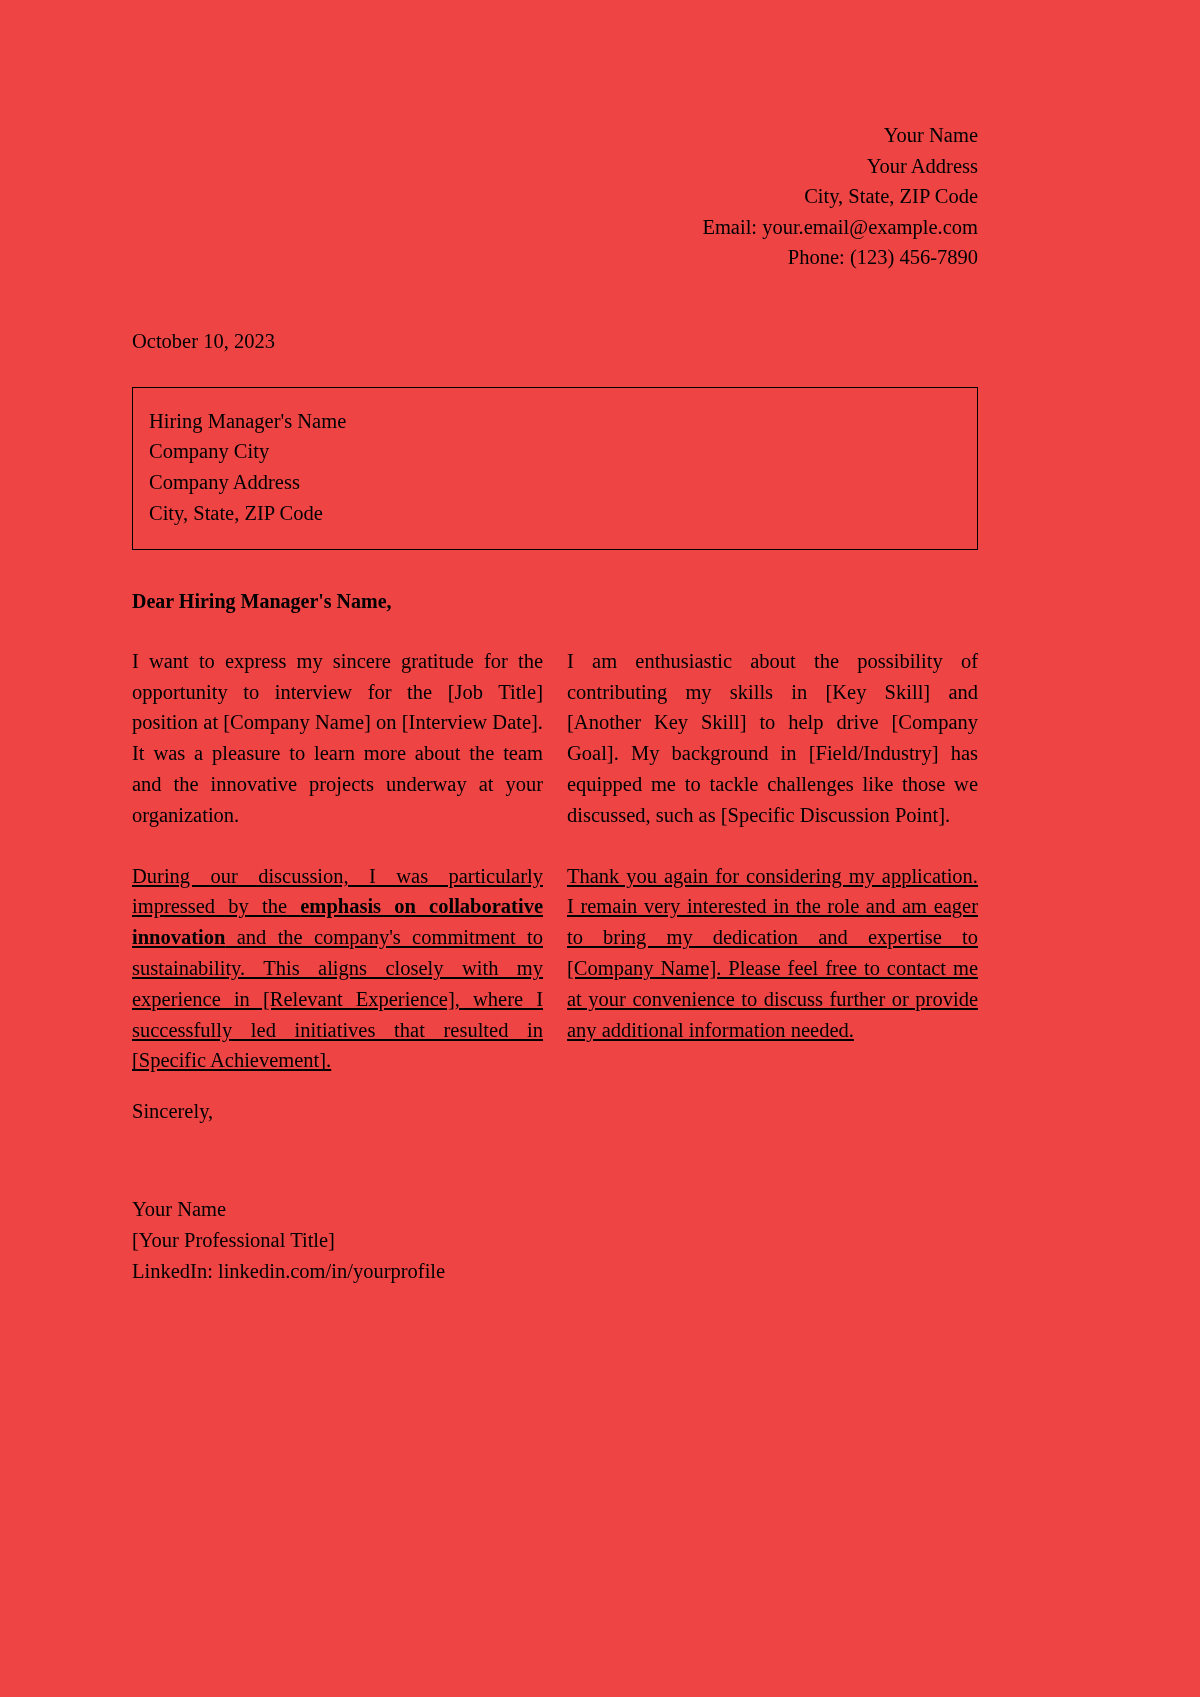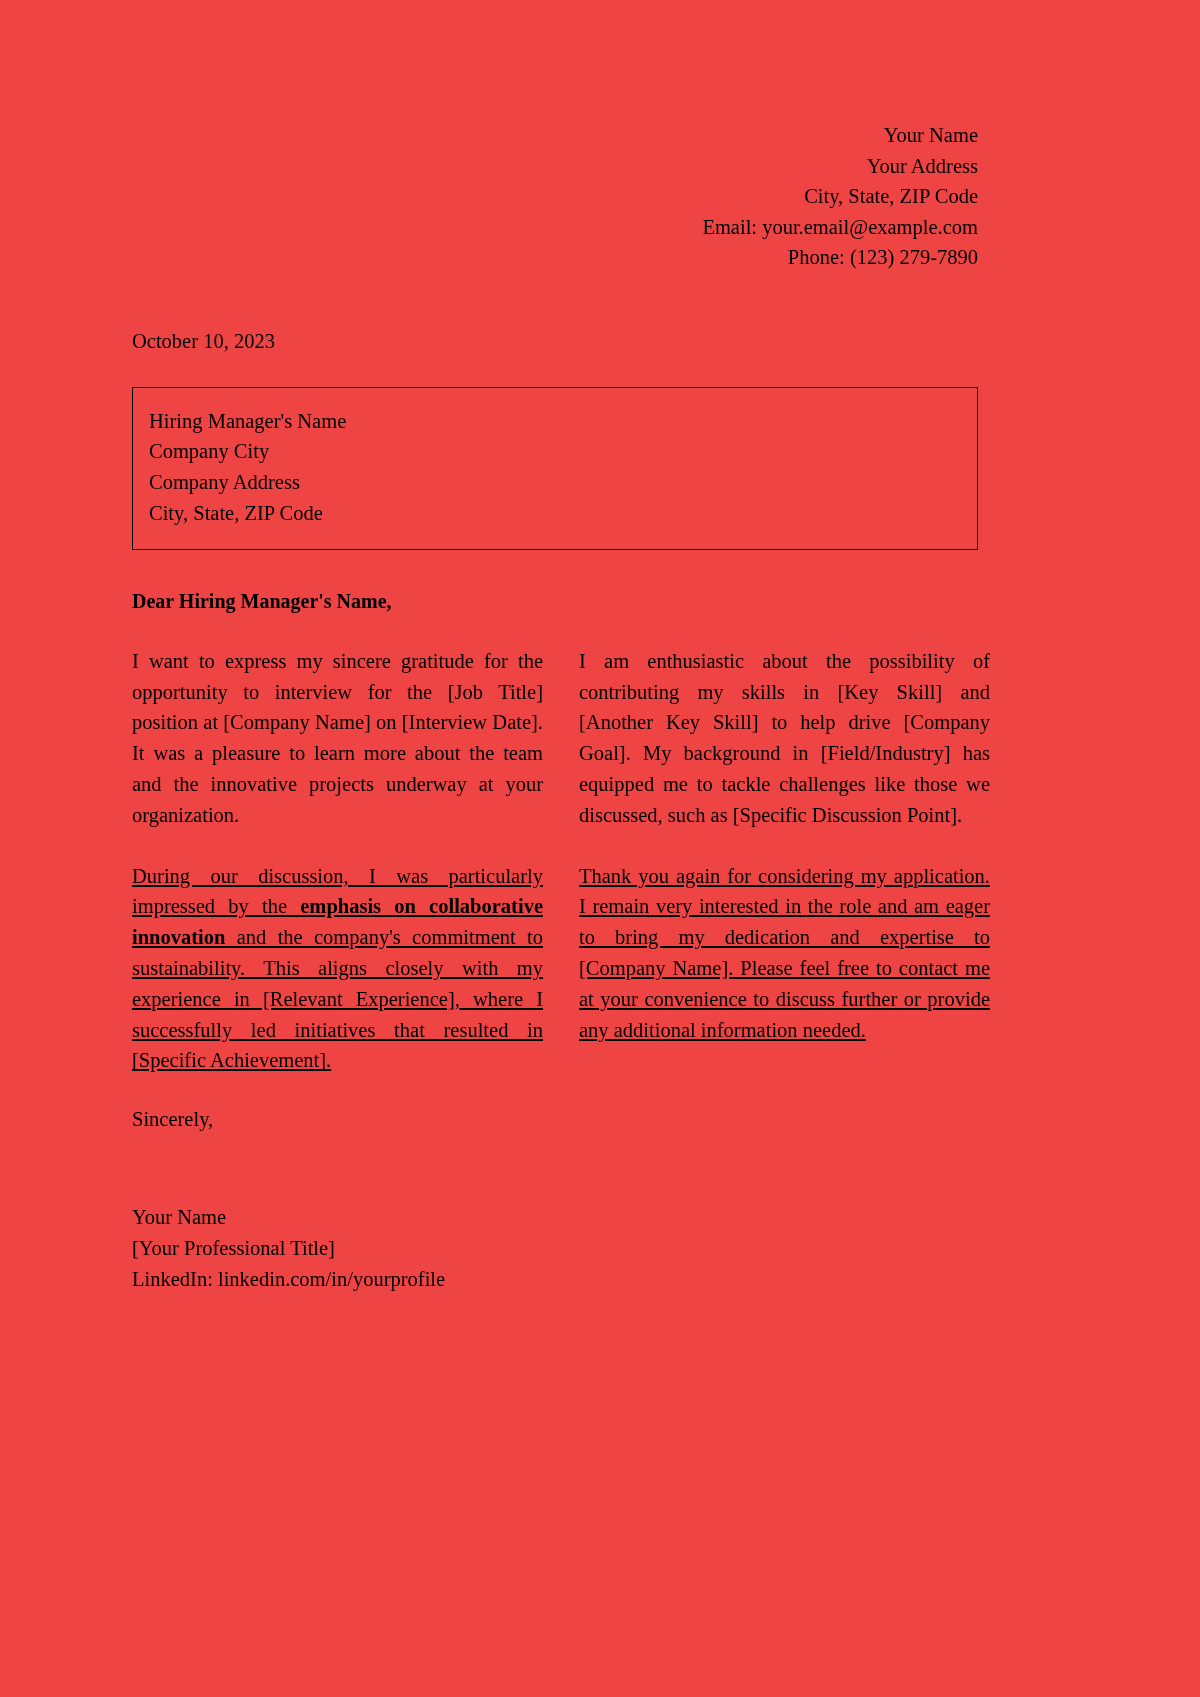--- a/index.html
+++ b/index.html
@@ -56,60 +56,60 @@
     font-weight: bold;
     margin-top: 36px;
     line-height: 30px;
   }
 
   
   .body-columns {
     margin-top: 30px;
     display: flex;
     flex-direction: row;
-    gap: 36px;
+    gap: 24px;
   }
   .column {
     width: 411px;
     flex: 0 0 411px;
   }
   .body-par {
     font-size: 20.5px;
     line-height: 30.8px;
     text-align: justify;
     text-justify: inter-word;
     margin: 0 0 30px 0;
   }
   .body-par:last-child { margin-bottom: 0; text-decoration: underline; }
   .body-par b { font-weight: bold; }
 
   
   .closing {
     font-size: 20.5px;
     line-height: 30px;
-    margin-top: 28px;
+    margin-top: 20px;
   }
   .signature-block {
     font-size: 20.5px;
     line-height: 30.8px;
     margin-top: 68px;
   }
   .signature-line { display: block; }
 </style>
 </head>
 <body>
 
 <div class="page">
 
   <div class="sender-block">
     <span class="sender-line">Your Name</span>
     <span class="sender-line">Your Address</span>
     <span class="sender-line">City, State, ZIP Code</span>
     <span class="sender-line">Email: your.email@example.com</span>
-    <span class="sender-line">Phone: (123) 279-7890</span>
+    <span class="sender-line">Phone: (123) 456-7890</span>
   </div>
 
   <div class="date-block">October 10, 2023</div>
 
   <div class="recipient-box">
     <span class="recipient-line">Hiring Manager's Name</span>
     <span class="recipient-line">Company City</span>
     <span class="recipient-line">Company Address</span>
     <span class="recipient-line">City, State, ZIP Code</span>
   </div>

